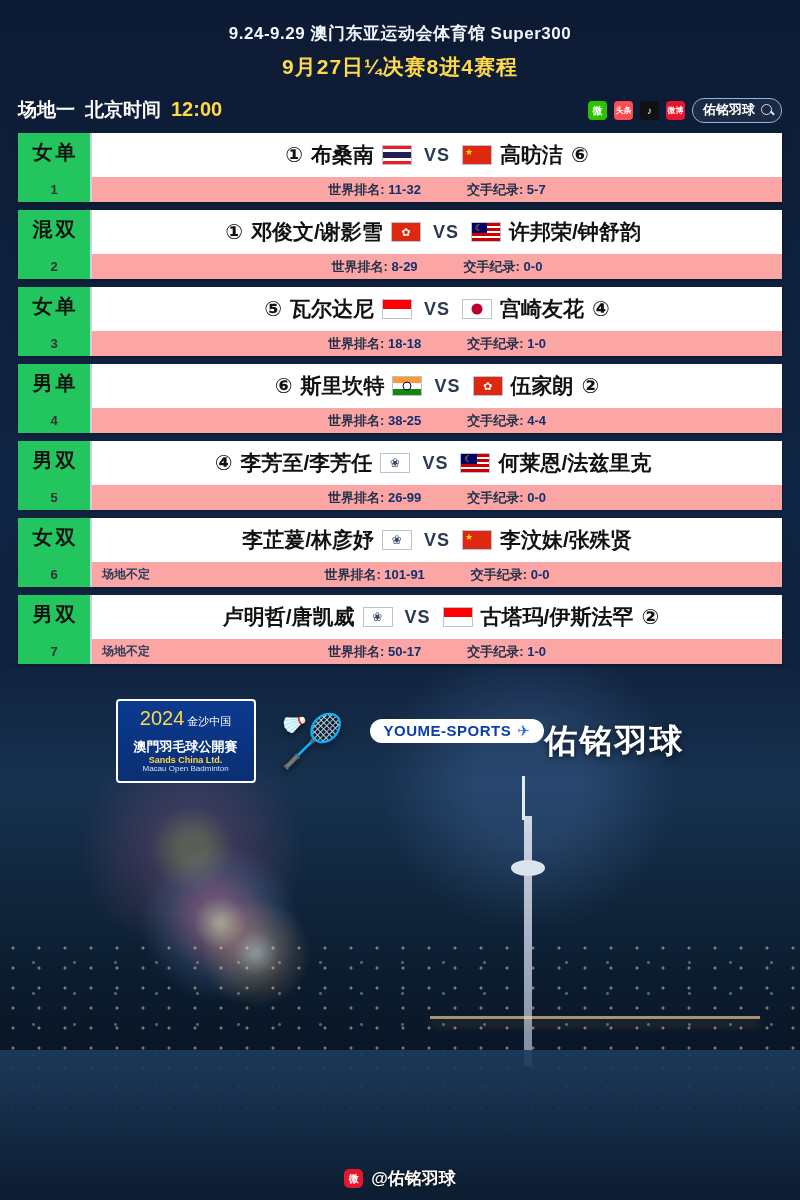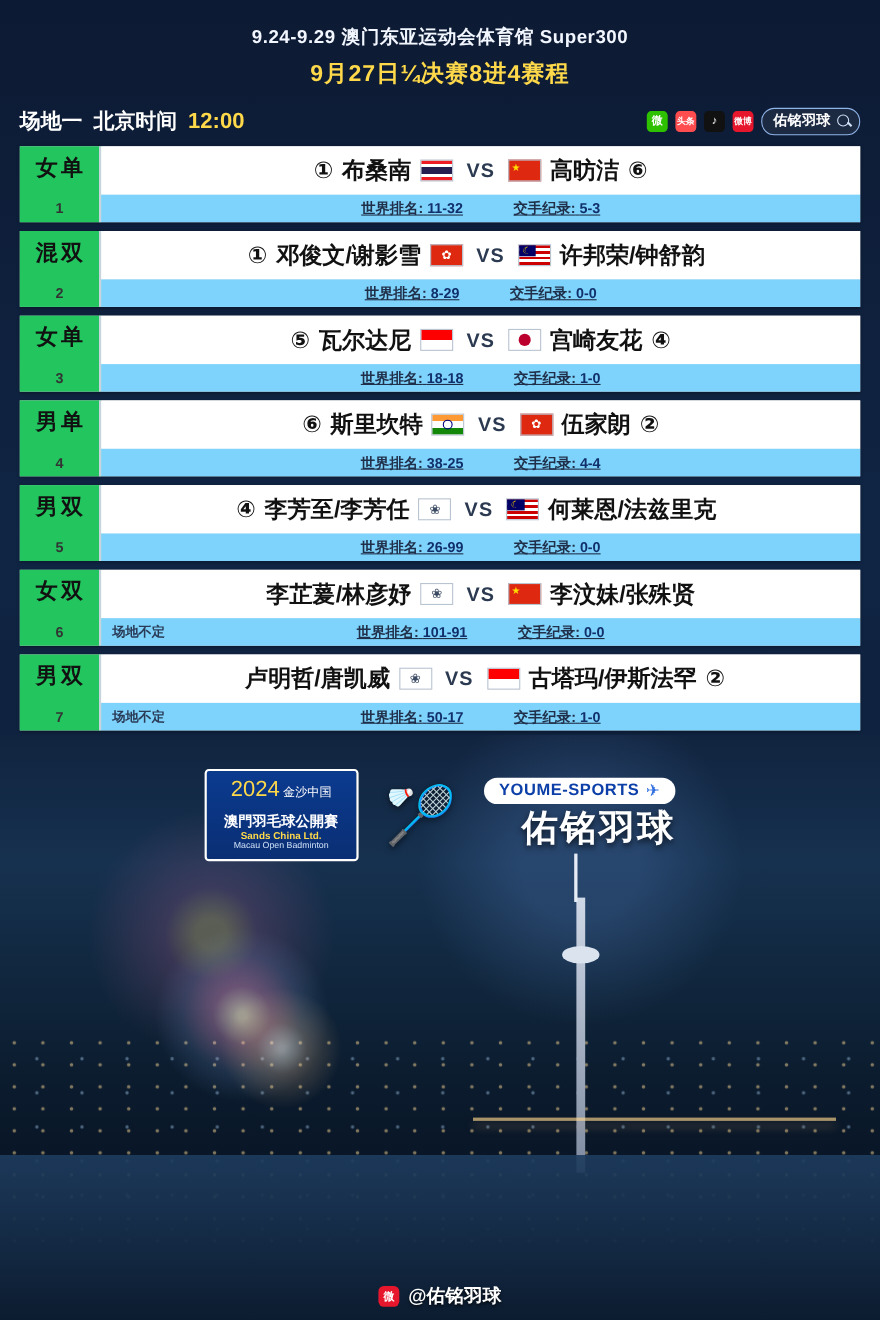--- a/index.html
+++ b/index.html
@@ -154,26 +154,25 @@
     margin: 0 4px;
   }
   .flag {
     width: 30px; height: 20px;
     display: inline-block;
     border: 1px solid #b9c4d1;
     vertical-align: middle;
     flex: 0 0 auto;
   }
   .m-info {
-    background: #7dd3fc;
+    background: #fca5a5;
     height: 25px;
     display: flex; align-items: center;
     font-size: 13px; font-weight: bold; color: #21304a;
     position: relative;
-    text-decoration: underline;
   }
   .m-info .tbd {
     position: absolute; left: 10px;
     font-size: 12px; color: #2a3b57; font-weight: bold;
   }
   .m-info .center {
     margin: 0 auto;
     display: flex; gap: 46px;
   }
   .m-info .val { color: #11306b; }
@@ -245,21 +244,21 @@
   .logo-sands .l2 { font-size: 13px; font-weight: bold; margin-top: 11px; }
   .logo-sands .l3 { font-size: 9px; font-weight: bold; color: #ffd94a; margin-top: 2px; }
   .logo-sands .l4 { font-size: 8px; color: #cfe0f7; }
   .logo-shuttle {
     width: 70px; height: 80px;
     display: flex; align-items: center; justify-content: center;
     font-size: 52px; color: #ffffff;
     text-shadow: 0 2px 6px rgba(0,0,0,.6);
   }
   .logo-youme {
-    display: flex; flex-direction: column; align-items: flex-end; gap: 0;
+    display: flex; flex-direction: row; align-items: flex-start; gap: 0;
   }
   .logo-youme .pill {
     background: #ffffff;
     color: #0c3fa8;
     font-size: 15px; font-weight: bold;
     border-radius: 14px;
     padding: 3px 14px;
     letter-spacing: .5px;
     display: flex; align-items: center; gap: 6px;
   }
@@ -400,21 +399,21 @@
             <span class="pname">布桑南</span>
             <span class="flag fl-thailand"></span>
             <span class="vs">VS</span>
             <span class="flag fl-china"></span>
             <span class="pname">高昉洁</span>
             <span class="pname">⑥</span>
           </div>
           <div class="m-info">
             <span class="center">
               <span><span>世界排名:</span> <span class="val">11-32</span></span>
-              <span><span>交手纪录:</span> <span class="val">5-3</span></span>
+              <span><span>交手纪录:</span> <span class="val">5-7</span></span>
             </span>
           </div>
         </div>
       </div>
       <div class="match">
         <div class="m-cat">
           <div class="cat">混双</div>
           <div class="num">2</div>
         </div>
         <div class="m-body">

